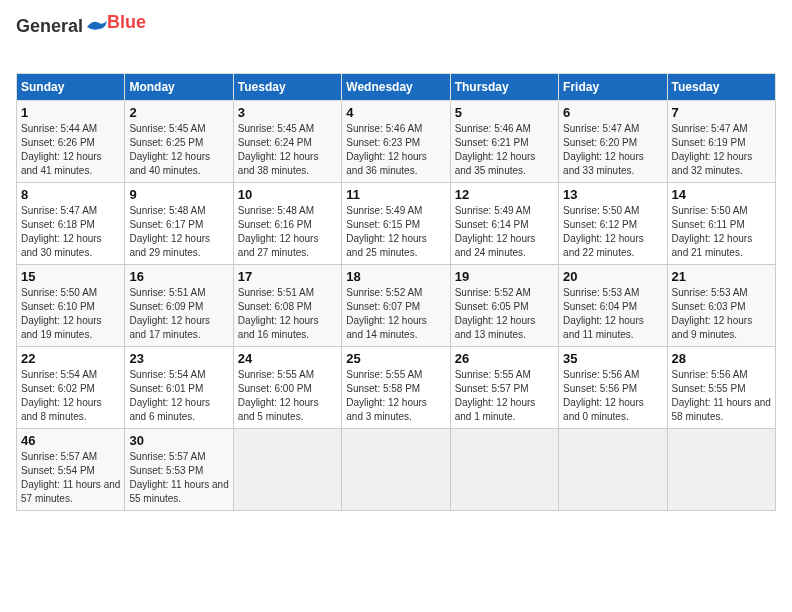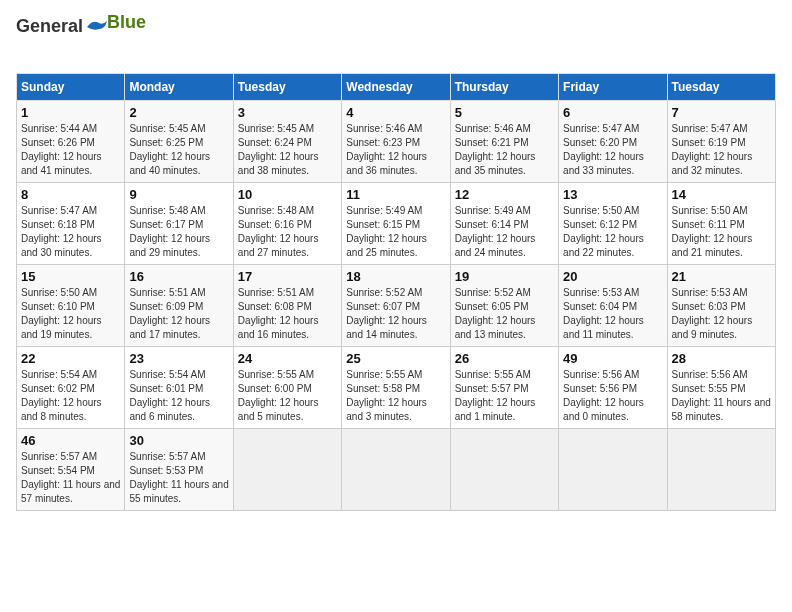--- a/index.html
+++ b/index.html
@@ -80,21 +80,21 @@
 <body>
 
 <div class="header">
   <div class="logo">
     <div style="display:flex;align-items:center;gap:2px;">
       <span style="font-size:18px;font-weight:bold;color:#333;font-family:Arial;">General</span>
       <svg width="22" height="16" viewBox="0 0 22 16">
         <path d="M2,8 Q8,0 14,4 Q18,6 22,2 Q20,10 14,10 Q8,12 2,8Z" fill="#1a6abf"></path>
       </svg>
     </div>
-    <span style="font-size:18px;font-weight:bold;color:#4d7c0f;font-family:Arial;margin-top:-4px;">Blue</span>
+    <span style="font-size:18px;font-weight:bold;color:#ef4444;font-family:Arial;margin-top:-4px;">Blue</span>
   </div>
   <div class="title-block">
     <h1></h1>
     <h2></h2>
   </div>
 </div>
 
 <table>
   <thead>
     <tr id="weekday-header">
@@ -317,21 +317,21 @@
         </td>
         <td>
           <span class="day-num">26</span>
         <div class="day-info">
           Sunrise: 5:55 AM<br>
           Sunset: 5:57 PM<br>
           Daylight: 12 hours and 1 minute.
         </div>
         </td>
         <td>
-          <span class="day-num">49</span>
+          <span class="day-num">35</span>
         <div class="day-info">
           Sunrise: 5:56 AM<br>
           Sunset: 5:56 PM<br>
           Daylight: 12 hours and 0 minutes.
         </div>
         </td>
         <td>
           <span class="day-num">28</span>
         <div class="day-info">
           Sunrise: 5:56 AM<br>

